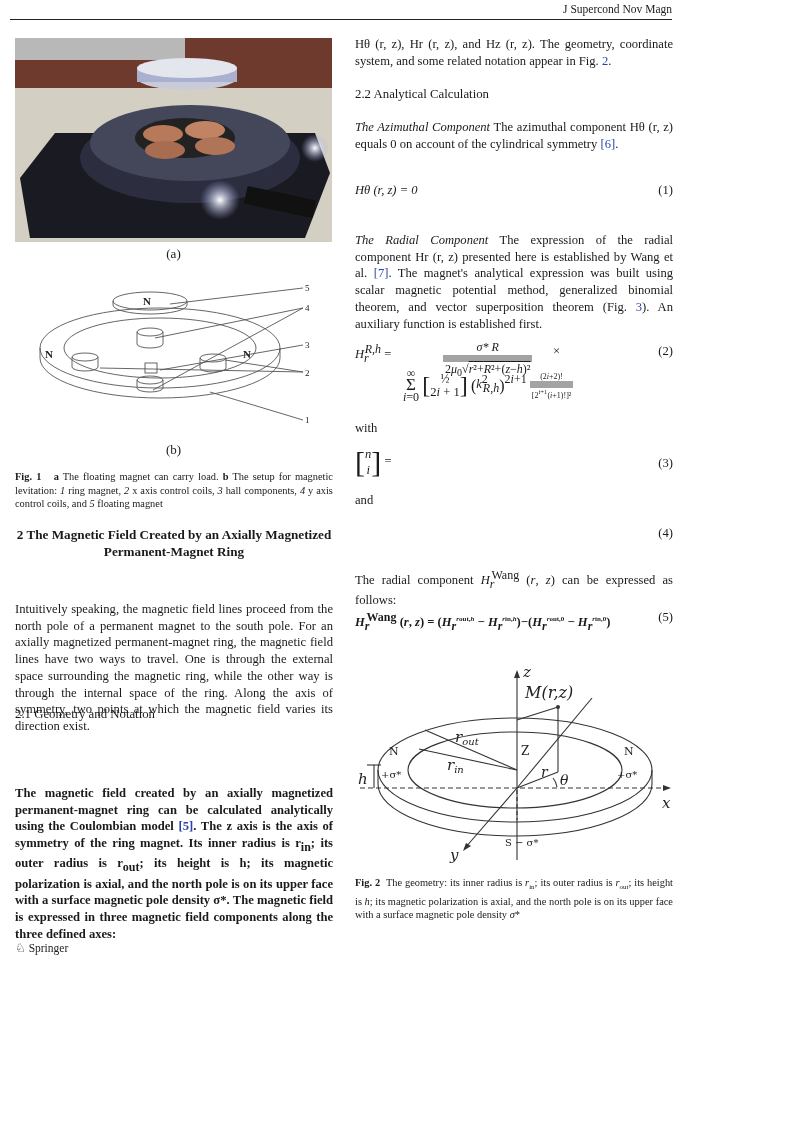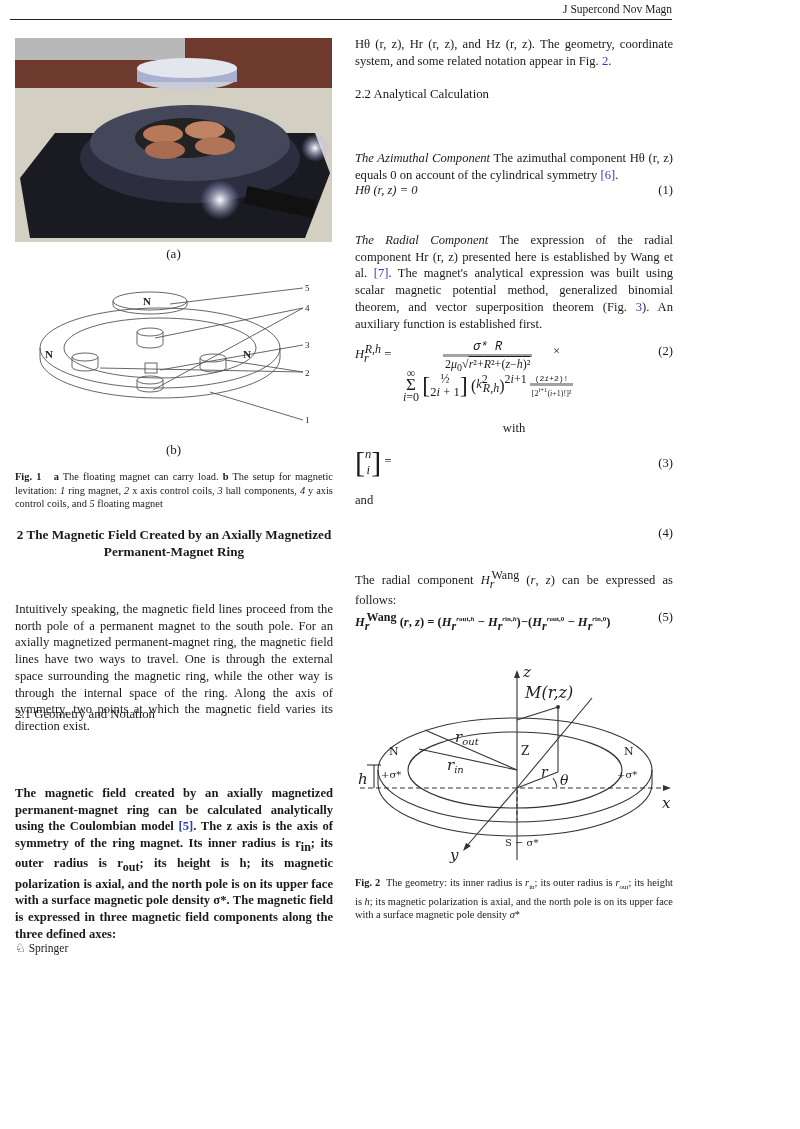--- a/index.html
+++ b/index.html
@@ -16,21 +16,21 @@
   .caption { font-size:10.4px; line-height:13.5px; }
   .caption b { font-weight:bold; }
   .sec-head { font-weight:bold; font-size:13.2px; line-height:17px; }
   .subsec { font-size:12.8px; }
   .ref { color:#2a3fa8; }
   i { font-style:italic; }
   .eq { position:absolute; left:355px; width:318px; font-size:12.6px; }
   .eqnum { position:absolute; right:0; }
   .frac { display:inline-block; vertical-align:middle; text-align:center; }
   .frac > span { display:block; padding:0 2px; }
-  .frac > span.num { border-bottom:3px solid #a3a3a3;font-family:Liberation Mono, monospace; }
+  .frac > span.num { border-bottom:7px solid #a3a3a3; }
   .sm { font-size:12px; }
   .photo { left:15px; top:38px; width:317px; height:204px; overflow:hidden; }
   .springer { top:941px; left:15px; font-size:11.5px; }
 </style>
 </head>
 <body>
 
 <div class="abs header-title">J Supercond Nov Magn</div>
 <div class="abs header-rule"></div>
 
@@ -138,21 +138,21 @@
 <div class="col left just" style="top:785px;font-weight:bold;">
   <span>The magnetic field created by an axially magnetized permanent-magnet ring can be calculated analytically using the Coulombian model </span><span class="ref">[5]</span><span>. The z axis is the axis of symmetry of the ring magnet. Its inner radius is r</span><sub class="sm">in</sub><span>; its outer radius is r</span><sub class="sm">out</sub><span>; its height is h; its magnetic polarization is axial, and the north pole is on its upper face with a surface magnetic pole density σ*. The magnetic field is expressed in three magnetic field components along the three defined axes:</span>
 </div>
 
 <div class="col right just" style="top:36px;">
   <span>Hθ (r, z), Hr (r, z), and Hz (r, z). The geometry, coordinate system, and some related notation appear in Fig. </span><span class="ref">2</span><span>.</span>
 </div>
 
 <div class="col right subsec" style="top:86px;">2.2 Analytical Calculation</div>
 
-<div class="col right just" style="top:119px;margin-top:31px;">
+<div class="col right just" style="top:119px;">
   <i>The Azimuthal Component</i><span> The azimuthal component Hθ (r, z) equals 0 on account of the cylindrical symmetry </span><span class="ref">[6]</span><span>.</span>
 </div>
 
 <div class="eq" style="top:183px;">
   <i>Hθ (r, z) = 0</i><span class="eqnum">(1)</span>
 </div>
 
 <div class="col right just" style="top:232px;">
   <i>The Radial Component</i><span> The expression of the radial component Hr (r, z) presented here is established by Wang et al. </span><span class="ref">[7]</span><span>. The magnet's analytical expression was built using scalar magnetic potential method, generalized binomial theorem, and vector superposition theorem (Fig. </span><span class="ref">3</span><span>). An auxiliary function is established first.</span>
 </div>
@@ -166,21 +166,21 @@
   <div style="position:absolute; left:198px; top:4px;">×</div>
   <span class="eqnum" style="top:4px;">(2)</span>
   <div style="position:absolute; left:48px; top:28px; white-space:nowrap;">
     <span style="display:inline-block; text-align:center; vertical-align:middle; line-height:11px;"><span class="sm">∞</span><br><span style="font-size:17px;">Σ</span><br><span class="sm"><i>i</i>=0</span></span>
     <span style="font-size:24px; vertical-align:middle;">[</span><span style="display:inline-block; text-align:center; vertical-align:middle; line-height:13px;"><span class="sm">½</span><br>2<i>i</i> + 1</span><span style="font-size:24px; vertical-align:middle;">]</span>
     <span style="font-size:16px; vertical-align:middle;">(</span><i>k</i><sup class="sm">2</sup><sub class="sm" style="margin-left:-5px;"><i>R,h</i></sub><span style="font-size:16px; vertical-align:middle;">)</span><sup class="sm">2<i>i</i>+1</sup>
     <span class="frac sm" style="font-size:8px;"><span class="num">(2<i>i</i>+2)!</span><span>[2<sup><i>i</i>+1</sup>(<i>i</i>+1)!]²</span></span>
   </div>
 </div>
 
-<div class="col right" style="top:420px;text-align:center;">with</div>
+<div class="col right" style="top:420px;">with</div>
 
 <div class="eq" style="top:445px; height:38px;">
   <div style="position:absolute; left:0; top:0; white-space:nowrap;">
     <span style="font-size:30px; vertical-align:middle; font-weight:lighter;">[</span><span style="display:inline-block; vertical-align:middle; text-align:center; line-height:16px;"><i>n</i><br><i>i</i></span><span style="font-size:30px; vertical-align:middle; font-weight:lighter;">]</span> =
   </div>
   <span class="eqnum" style="top:11px;">(3)</span>
 </div>
 
 <div class="col right" style="top:492px;">and</div>
 

